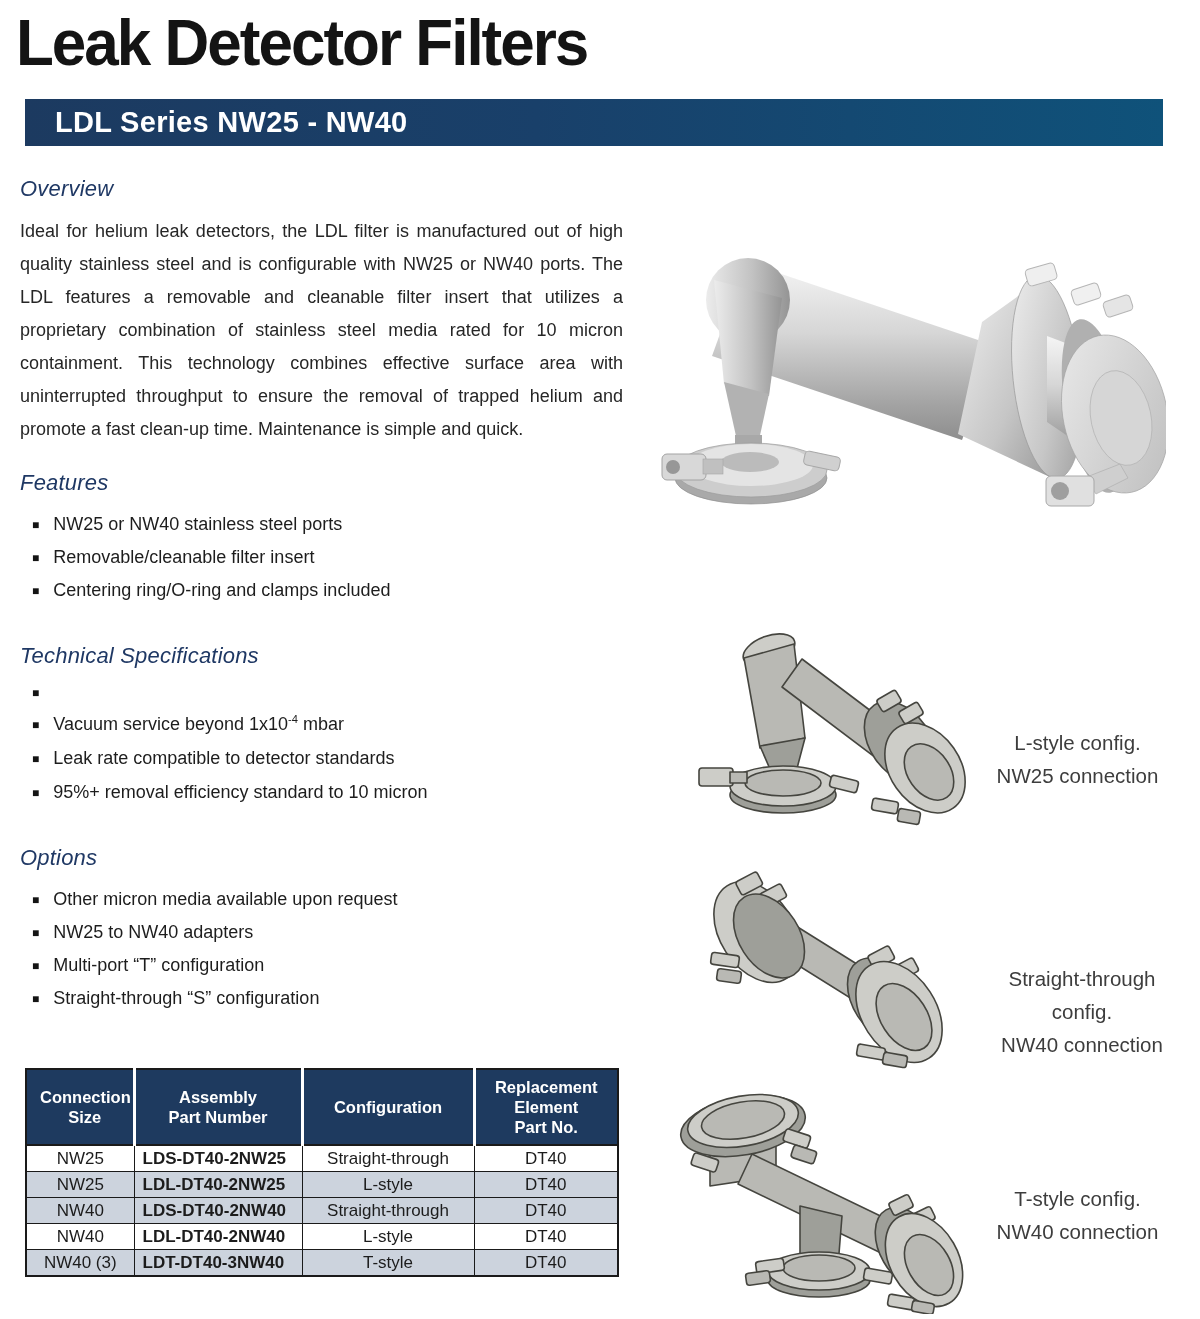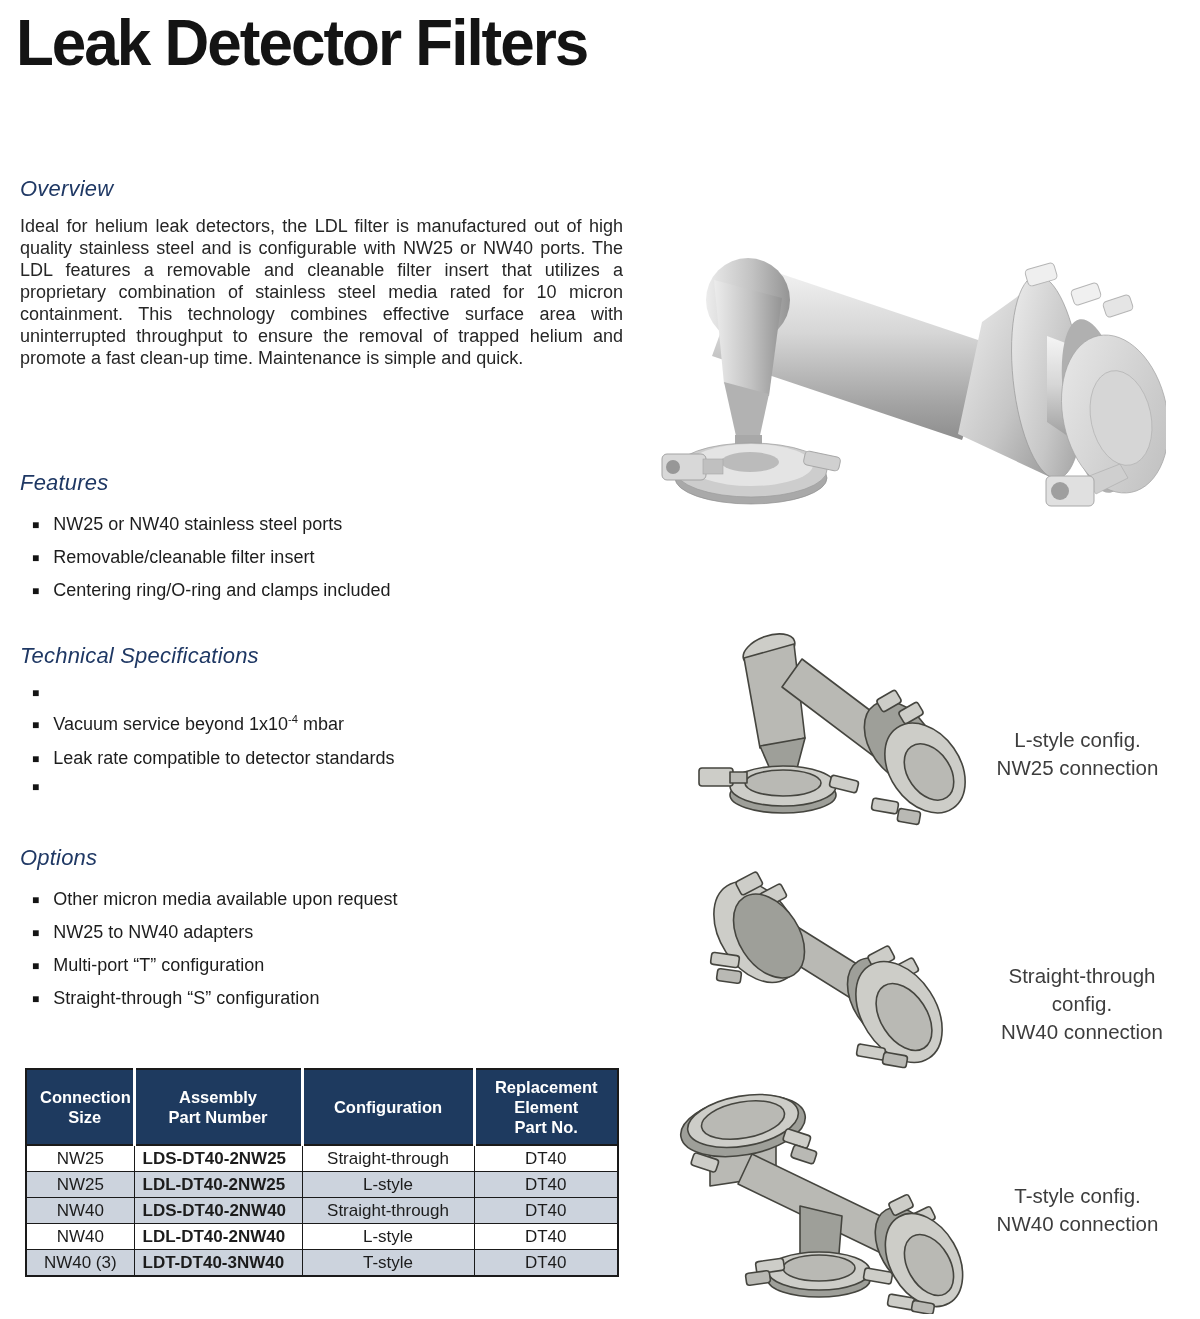--- a/index.html
+++ b/index.html
@@ -11,21 +11,21 @@
     letter-spacing:-2px;color:#141414;transform:scaleY(1.04);transform-origin:top left;}
 
   .banner{position:absolute;left:25px;top:99px;width:1138px;height:47px;
     background:linear-gradient(90deg,#1c3a60 0%,#19406a 45%,#0f527a 100%);
     display:flex;align-items:center;}
   .banner-text{color:#ffffff;font-weight:bold;font-size:29px;padding-left:30px;letter-spacing:.3px;}
 
   .sec-heading{margin:0;font-size:22px;font-style:italic;font-weight:normal;color:#1f3864;letter-spacing:.2px;}
 
   .overview{position:absolute;left:20px;top:176px;width:603px;}
-  .overview-body{margin:13px 0 0;font-size:18px;line-height:22px;text-align:justify;color:#262626;}
+  .overview-body{margin:13px 0 0;font-size:18px;line-height:33px;text-align:justify;color:#262626;}
 
   .features{position:absolute;left:20px;top:470px;width:603px;}
   .tech{position:absolute;left:20px;top:643px;width:620px;}
   .options{position:absolute;left:20px;top:845px;width:620px;}
 
   ul.blist{list-style:none;margin:18px 0 0;padding:0 0 0 12px;}
   ul.blist li{display:flex;align-items:baseline;gap:14px;font-size:18px;color:#1d1d1d;margin-bottom:12px;}
   .bullet{font-size:12px;color:#141414;flex:none;position:relative;top:-1px;}
   sup{font-size:0.62em;}
 
@@ -34,21 +34,21 @@
   .dtable th{background:#1e3a5f;color:#ffffff;font-weight:bold;font-size:16.5px;line-height:1.22;
     text-align:center;vertical-align:middle;padding:7px 3px;white-space:pre-line;
     border-left:3px solid #ffffff;border-right:3px solid #ffffff;border-bottom:2px solid #1a1a1a;}
   .dtable th:first-child{border-left:none;padding-left:13px;}
   .dtable th:last-child{border-right:none;}
   .dtable td{border:1.5px solid #1a1a1a;text-align:center;vertical-align:middle;
     padding:2px 4px;height:21px;color:#1c1c1c;}
   .dtable td.pn{font-weight:bold;text-align:left;padding-left:8px;}
   .dtable tr.alt td{background:#ccd3dd;}
 
-  .caption{position:absolute;text-align:center;font-size:20.5px;line-height:28px;
+  .caption{position:absolute;text-align:center;font-size:20.5px;line-height:33px;
     color:#3d3d3d;white-space:pre-line;}
   .caption-l{left:975px;top:726px;width:205px;}
   .caption-s{left:962px;top:962px;width:240px;}
   .caption-t{left:975px;top:1182px;width:205px;}
 
   .img-box{position:absolute;}
   .hero-box{left:648px;top:226px;width:518px;height:316px;}
   .lstyle-box{left:672px;top:618px;width:300px;height:224px;}
   .straight-box{left:685px;top:854px;width:286px;height:218px;}
   .tstyle-box{left:650px;top:1064px;width:322px;height:250px;}
@@ -57,20 +57,23 @@
   .cadl{fill:#cdcdc8;stroke:#45453f;stroke-width:1.6;stroke-linejoin:round;}
   .cadd{fill:#9e9f99;stroke:#45453f;stroke-width:1.6;stroke-linejoin:round;}
 </style>
 </head>
 <body>
 
 <div class="page">
 
   <h1 class="main-title">Leak Detector Filters</h1>
 
+  <div class="banner">
+    <span class="banner-text">LDL Series NW25 - NW40</span>
+  </div>
 
   <div class="overview">
     <h2 class="sec-heading">Overview</h2>
     <p class="overview-body">Ideal for helium leak detectors, the LDL filter is manufactured out of high quality stainless steel and is configurable with NW25 or NW40 ports. The LDL features a removable and cleanable filter insert that utilizes a proprietary combination of stainless steel media rated for 10 micron containment. This technology combines effective surface area with uninterrupted throughput to ensure the removal of trapped helium and promote a fast clean-up time. Maintenance is simple and quick.</p>
   </div>
 
   <div class="features">
     <h2 class="sec-heading">Features</h2>
     <ul class="blist">
       <li>
@@ -97,20 +100,21 @@
       <li>
           <span class="bullet">■</span>
           <span><span>Vacuum service beyond 1x10</span><sup>-4</sup><span> mbar</span></span>
         </li>
       <li>
           <span class="bullet">■</span>
           <span><span>Leak rate compatible to detector standards</span><sup></sup><span></span></span>
         </li>
       <li>
           <span class="bullet">■</span>
+          <span><span>95%+ removal efficiency standard to 10 micron</span><sup></sup><span></span></span>
         </li>
     </ul>
   </div>
 
   <div class="options">
     <h2 class="sec-heading">Options</h2>
     <ul class="blist">
       <li>
           <span class="bullet">■</span>
           <span>Other micron media available upon request</span>

